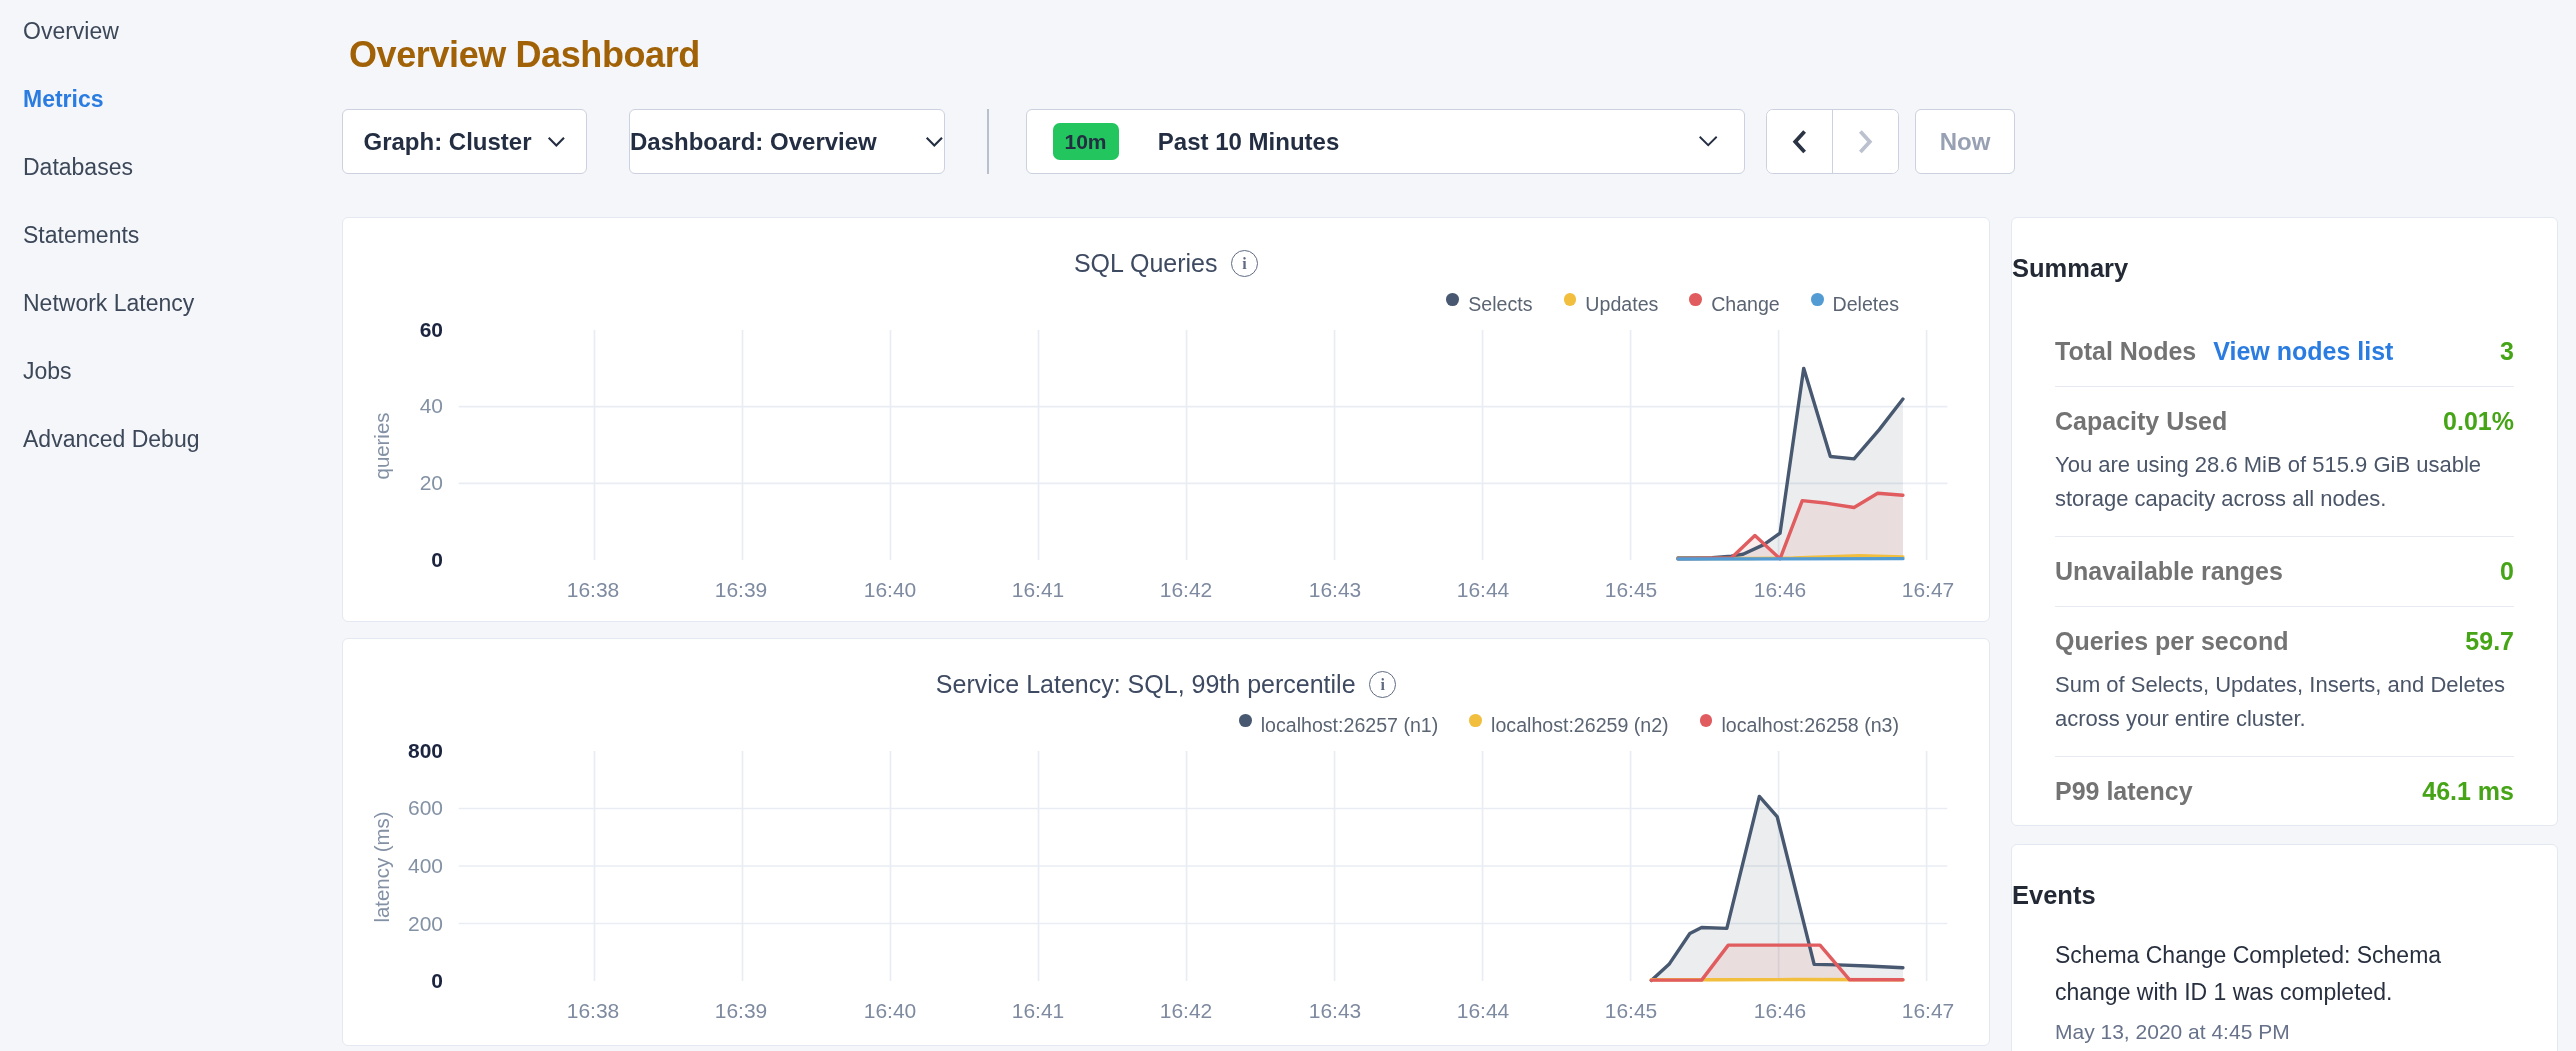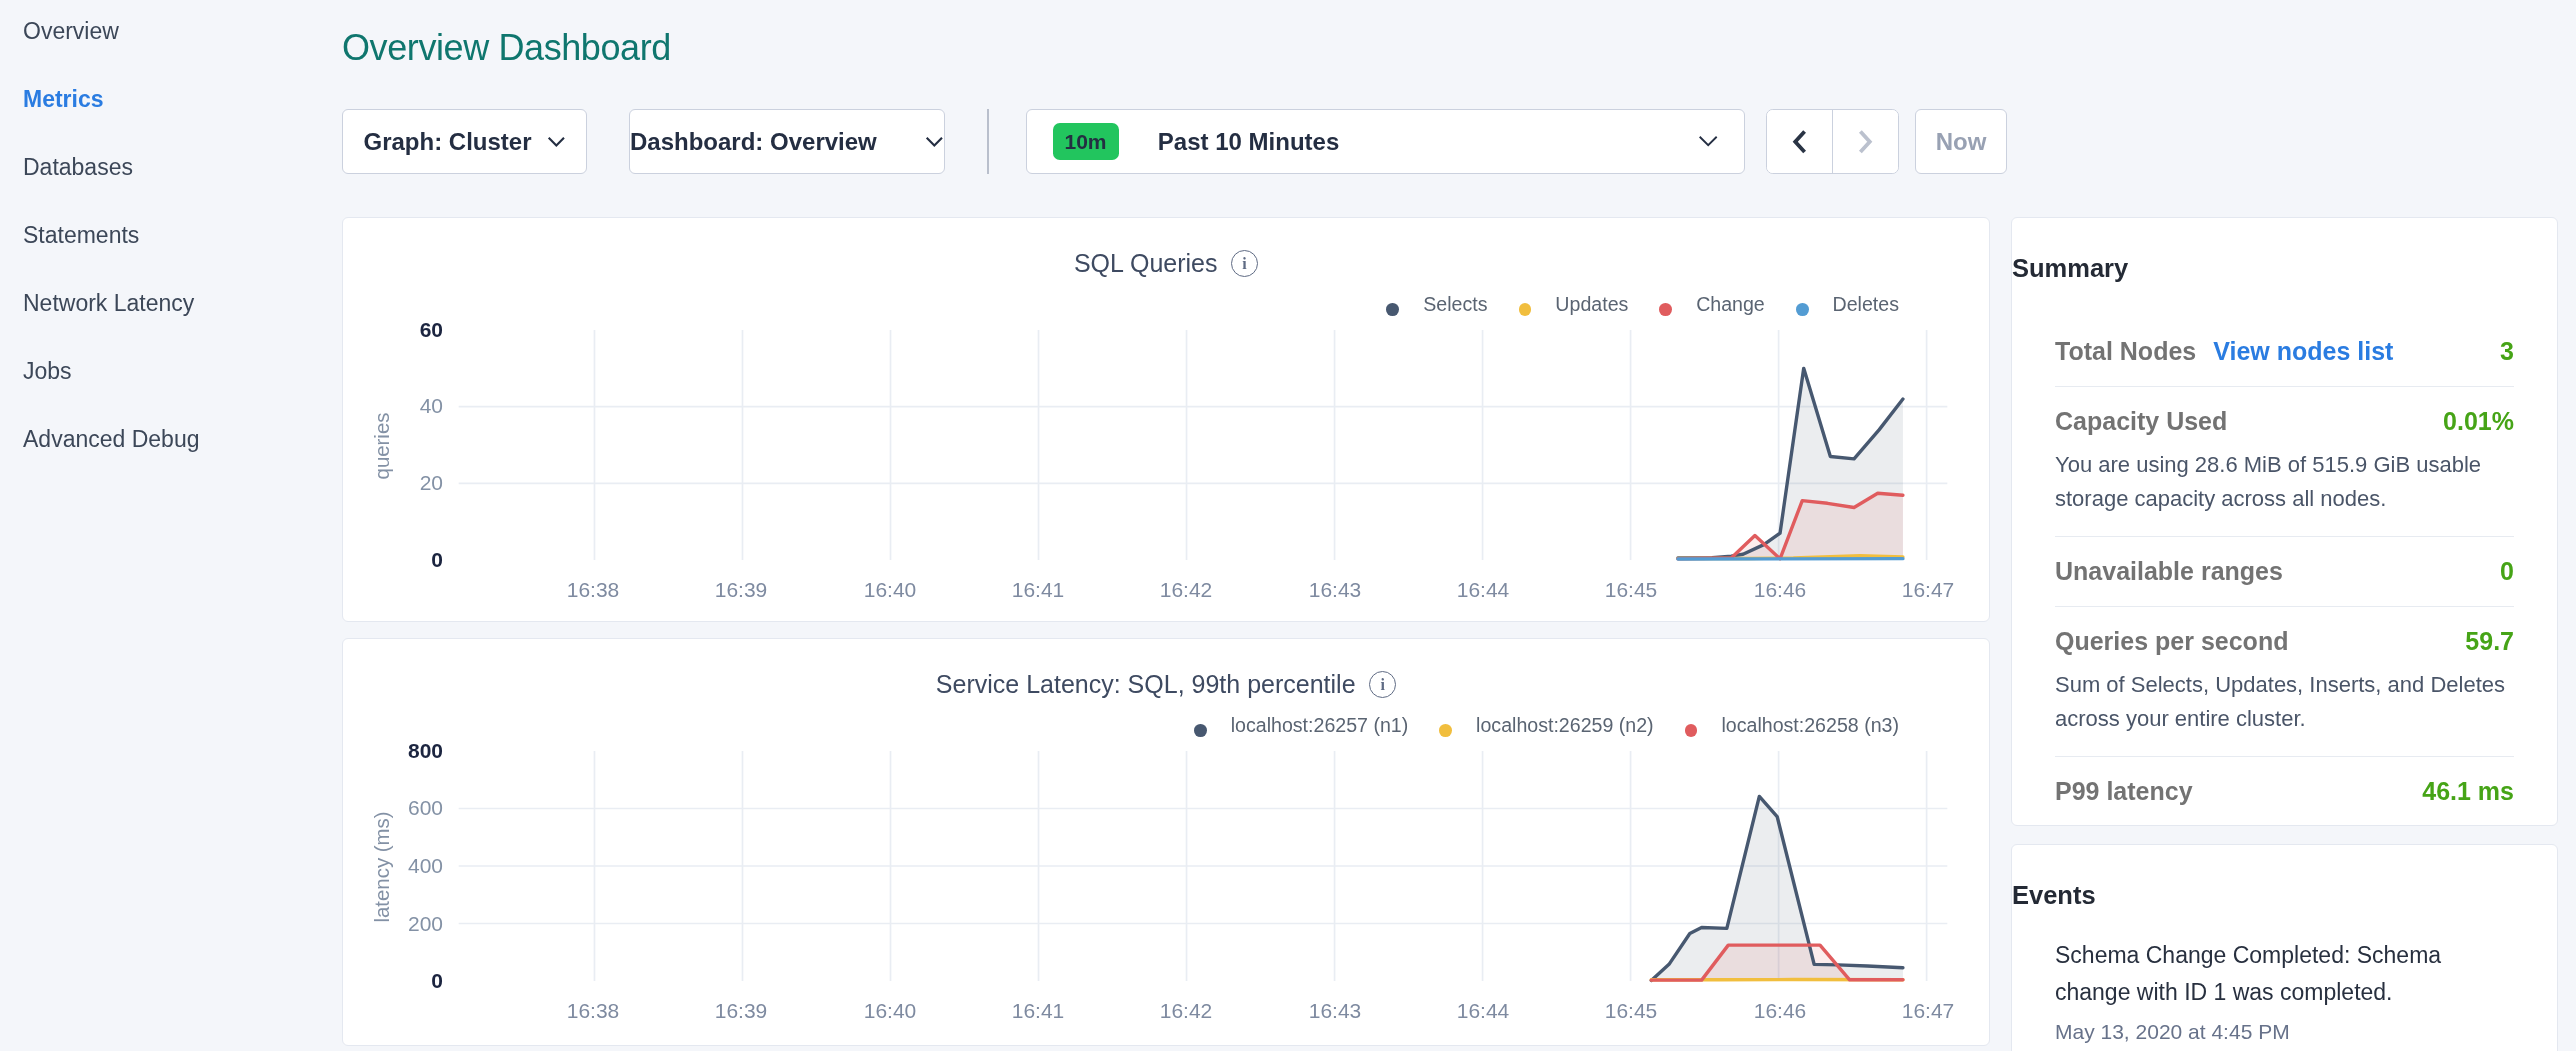--- a/index.html
+++ b/index.html
@@ -12,50 +12,50 @@
     font-family: "Liberation Sans", sans-serif;
     color: #3C4758;
   }
 
   
   .sidebar { position:absolute; left:0; top:0; width:342px; padding:19.6px 0 0 23px; }
   .nav-item { margin-bottom:45px; font-size:23px; line-height:23px; color:#3C4758; font-weight:500; cursor:pointer; }
   .nav-item.active { color:#2A7CE1; font-weight:700; }
 
   
-  .page-title { position:absolute; left:342px; top:27px; margin:0; font-size:36px; font-weight:400; color:#0f766e; letter-spacing:-0.4px; }
+  .page-title { position:absolute; left:342px; top:27px; margin:7px; font-size:36px; font-weight:700; color:#a16207; letter-spacing:-0.4px; }
 
   .ctl { position:absolute; top:109px; height:65px; background:#fff; border:1.7px solid #CBD1DE; border-radius:6px;
          display:flex; align-items:center; justify-content:center; gap:15.3px;
          font-family:inherit; font-size:24px; font-weight:700; color:#242E42; cursor:pointer; padding:0; }
   #graph-dd { left:342px; width:245px; }
   #dash-dd  { left:629px; width:316px;justify-content:space-between; }
   .vdiv { position:absolute; left:987px; top:109px; width:1.7px; height:65px; background:#B9BFCC; }
   .timebox { left:1026px; width:719px; justify-content:flex-start; padding:0 25.5px; }
   .badge { background:#22c55e; border-radius:6.8px; padding:6.8px 12px; font-size:21px; font-weight:700; color:#242E42; margin-right:24px; }
   .time-label { font-size:24px; font-weight:700; color:#242E42; }
   .tb-chev { margin-left:auto; }
   .arrows { position:absolute; left:1766px; top:109px; width:133px; height:65px; border:1.7px solid #CBD1DE; border-radius:6.8px; display:flex; background:#fff; overflow:hidden; }
   .arrow-btn { flex:1; display:flex; align-items:center; justify-content:center; background:#fff; border:none; cursor:pointer; padding:0; }
   .arrow-btn + .arrow-btn { border-left:1.7px solid #CBD1DE; }
-  .now { left:1915px; width:92px; color:#98A1B3; }
+  .now { left:1915px; width:100px; color:#98A1B3; }
 
   
   .card { position:absolute; background:#fff; border:1.7px solid #E4E8F0; border-radius:6px; }
   .chart-card { left:342px; width:1648px; }
   #chart-0 { top:217px; height:405px; }
   #chart-1 { top:638px; height:408px; }
 
   .chart-head { position:absolute; top:31px; left:0; right:0; display:flex; align-items:center; justify-content:center; gap:13.6px; }
   .chart-title { font-size:25px; font-weight:400; color:#3E4A61; }
   .info-icon { width:27px; height:27px; border:1.7px solid #5F6B84; border-radius:50%; color:#5F6B84;
                display:flex; align-items:center; justify-content:center;
                font-size:16px; font-weight:600; font-family:"Liberation Serif", serif; cursor:pointer; }
   .legend { position:absolute; top:75px; right:90px; display:flex; align-items:center; gap:31px; }
-  .legend-item { display:flex; align-items:flex-end; gap:24px; cursor:pointer; }
+  .legend-item { display:flex; align-items:flex-start; gap:9px; cursor:pointer; }
   .legend-dot { width:12.8px; height:12.8px; border-radius:50%; }
   .legend-label { font-size:19.6px; color:#5A6472; }
   .ylab { position:absolute; left:39px; top:228px; transform:translate(-50%,-50%) rotate(-90deg); font-size:20.4px; color:#8391A5; white-space:nowrap; }
   .ytick { position:absolute; left:0; width:100px; text-align:right; font-size:21px; color:#8391A5; line-height:26px; }
   .ytick.strong { color:#1C2540; font-weight:700; }
   .xtick { position:absolute; top:360px; transform:translateX(-50%); font-size:21px; color:#7E8AA0; }
   svg.plot { position:absolute; left:114px; top:112px; overflow:visible; }
 
   
   .side-card { left:2011px; width:547px; }

